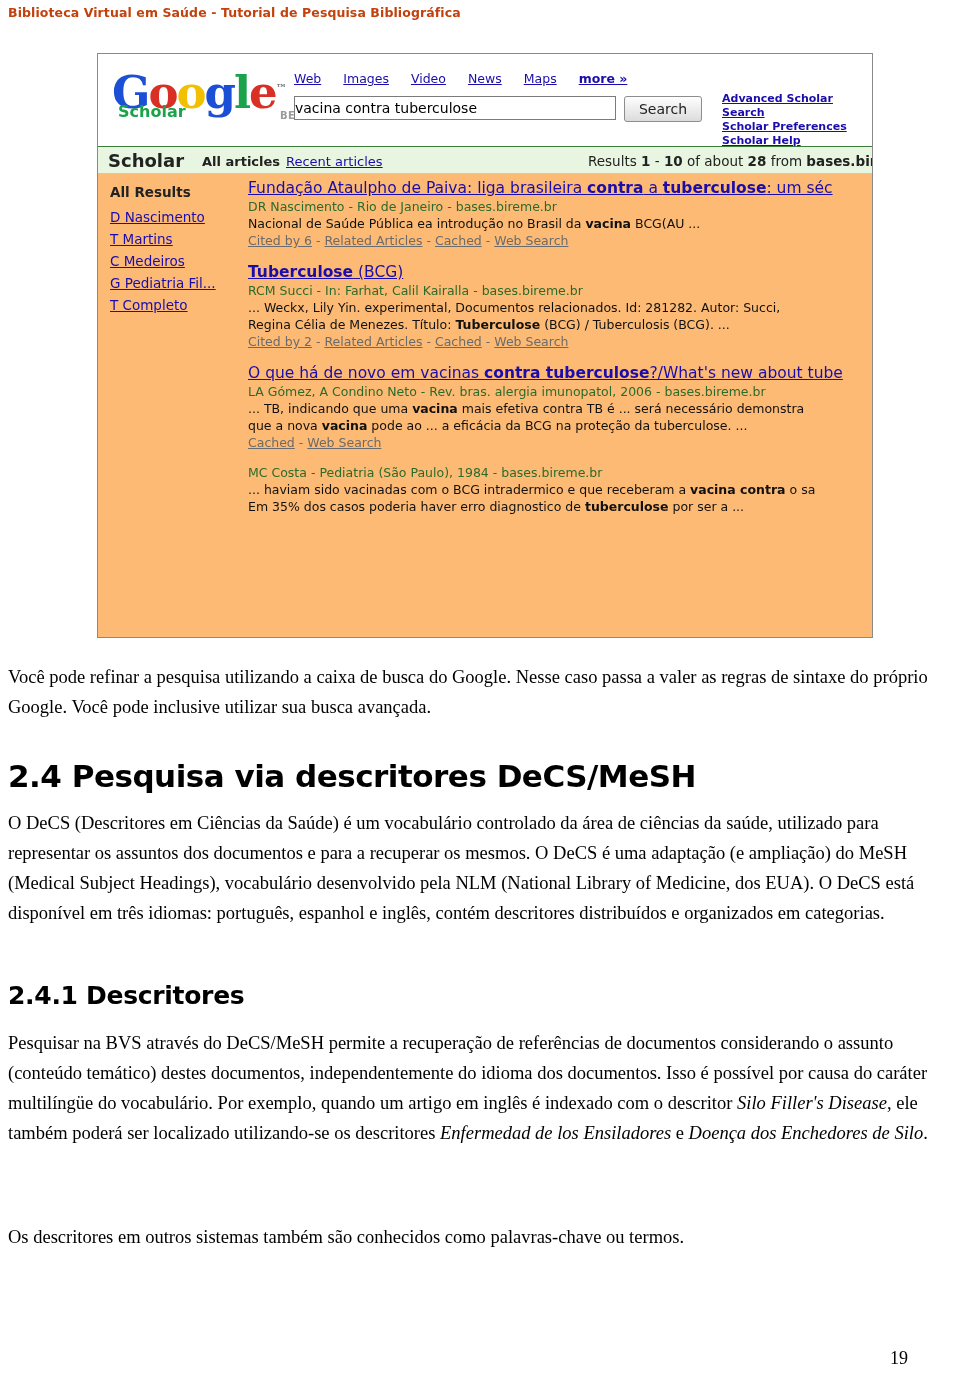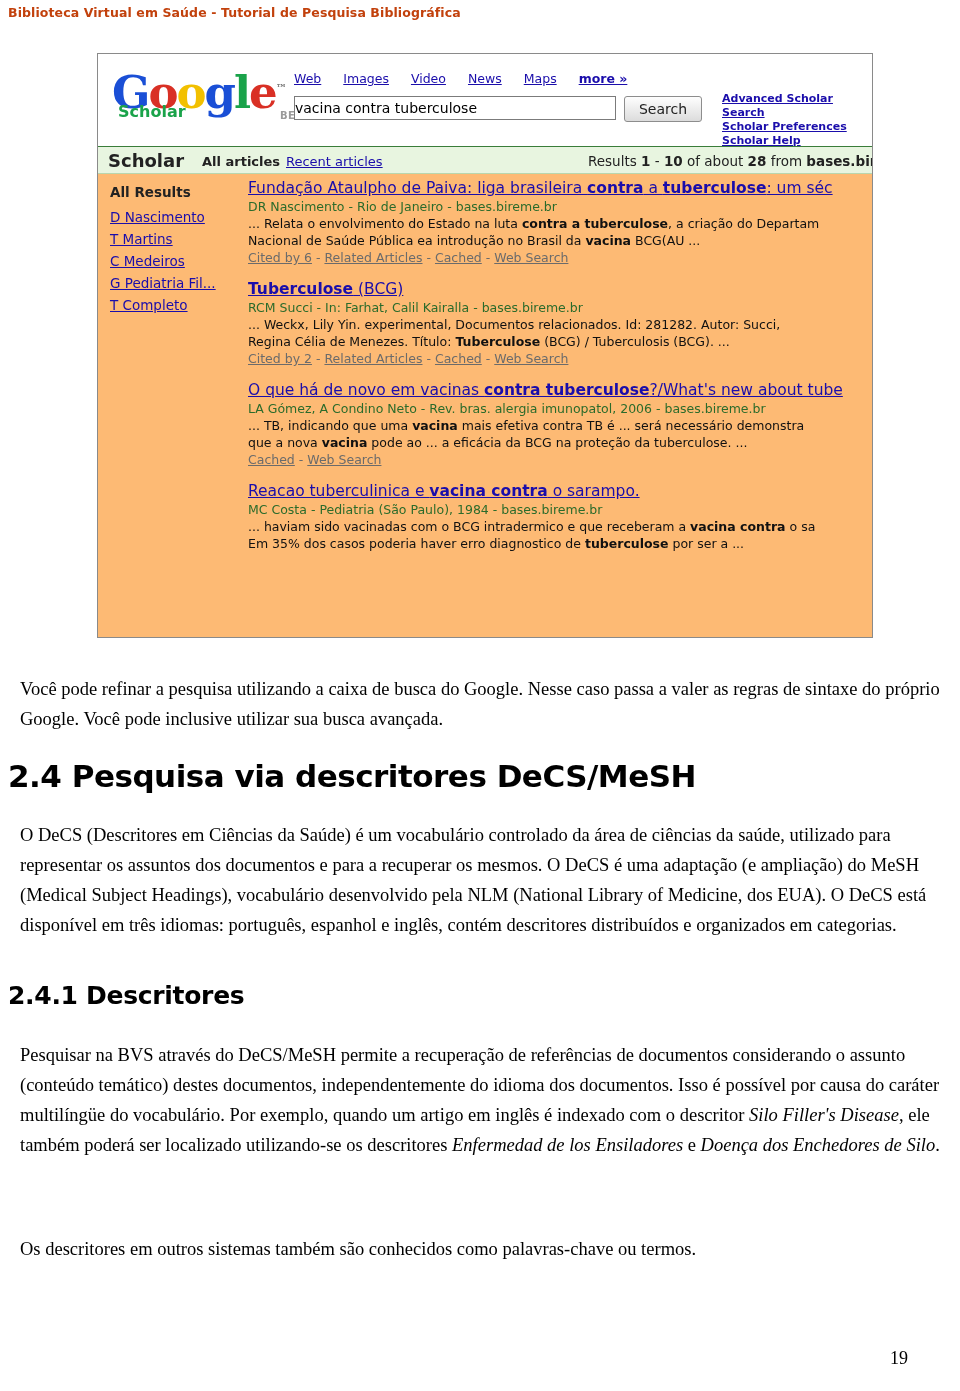--- a/index.html
+++ b/index.html
@@ -254,21 +254,21 @@
     color: #6b6b6b;
     text-decoration: underline;
     cursor: pointer;
   }
 
   
   .doc { position: absolute; left: 8px; width: 944px; }
   p.body-text {
     font-size: 18.5px;
     line-height: 30px;
-    margin: 12px;
+    margin: 0;
     text-align: left;
   }
   h2.sec {
     font-family: "DejaVu Sans", sans-serif;
     font-size: 31px;
     font-weight: bold;
     margin: 0;
     letter-spacing: -0.5px;
     line-height: 38px;
   }
@@ -339,21 +339,20 @@
       <a>C Medeiros</a>
       <a>G Pediatria Fil...</a>
       <a>T Completo</a>
     </div>
 
     <div class="gs-results">
 
       <div class="gs-result">
         <div class="gs-title"><span>Fundação Ataulpho de Paiva: liga brasileira </span><b>contra</b><span> a </span><b>tuberculose</b><span>: um séc</span></div>
         <div class="gs-meta">DR Nascimento - Rio de Janeiro - bases.bireme.br</div>
-        <div class="gs-snippet"><span>... Relata o envolvimento do Estado na luta </span><b>contra a tuberculose</b><span>, a criação do Departam</span></div>
         <div class="gs-snippet"><span>Nacional de Saúde Pública ea introdução no Brasil da </span><b>vacina</b><span> BCG(AU ...</span></div>
         <div class="gs-actions"><a>Cited by 6</a> - <a>Related Articles</a> - <a>Cached</a> - <a>Web Search</a></div>
       </div>
 
       <div class="gs-result">
         <div class="gs-title"><span></span><b>Tuberculose</b><span> </span><b></b><span>(BCG)</span></div>
         <div class="gs-meta">RCM Succi - In: Farhat, Calil Kairalla - bases.bireme.br</div>
         <div class="gs-snippet"><span>... Weckx, Lily Yin. experimental, Documentos relacionados. Id: 281282. Autor: Succi,</span><b></b><span></span></div>
         <div class="gs-snippet"><span>Regina Célia de Menezes. Título: </span><b>Tuberculose</b><span> (BCG) / Tuberculosis (BCG). ...</span></div>
         <div class="gs-actions"><a>Cited by 2</a> - <a>Related Articles</a> - <a>Cached</a> - <a>Web Search</a></div>
@@ -361,21 +360,20 @@
 
       <div class="gs-result">
         <div class="gs-title"><span>O que há de novo em vacinas </span><b>contra tuberculose</b><span></span><b></b><span>?/What's new about tube</span></div>
         <div class="gs-meta">LA Gómez, A Condino Neto - Rev. bras. alergia imunopatol, 2006 - bases.bireme.br</div>
         <div class="gs-snippet"><span>... TB, indicando que uma </span><b>vacina</b><span> mais efetiva contra TB é ... será necessário demonstra</span></div>
         <div class="gs-snippet"><span>que a nova </span><b>vacina</b><span> pode ao ... a eficácia da BCG na proteção da tuberculose. ...</span></div>
         <div class="gs-actions"><a>Cached</a> - <a>Web Search</a></div>
       </div>
 
       <div class="gs-result">
-        <div class="gs-title"><span>Reacao tuberculinica e </span><b>vacina contra</b><span></span><b></b><span> o sarampo.</span></div>
         <div class="gs-meta">MC Costa - Pediatria (São Paulo), 1984 - bases.bireme.br</div>
         <div class="gs-snippet"><span>... haviam sido vacinadas com o BCG intradermico e que receberam a </span><b>vacina contra</b><span> o sa</span></div>
         <div class="gs-snippet"><span>Em 35% dos casos poderia haver erro diagnostico de </span><b>tuberculose</b><span> por ser a ...</span></div>
       </div>
 
     </div>
   </div>
 </div>
 
 <div class="doc" style="top:662px;">

